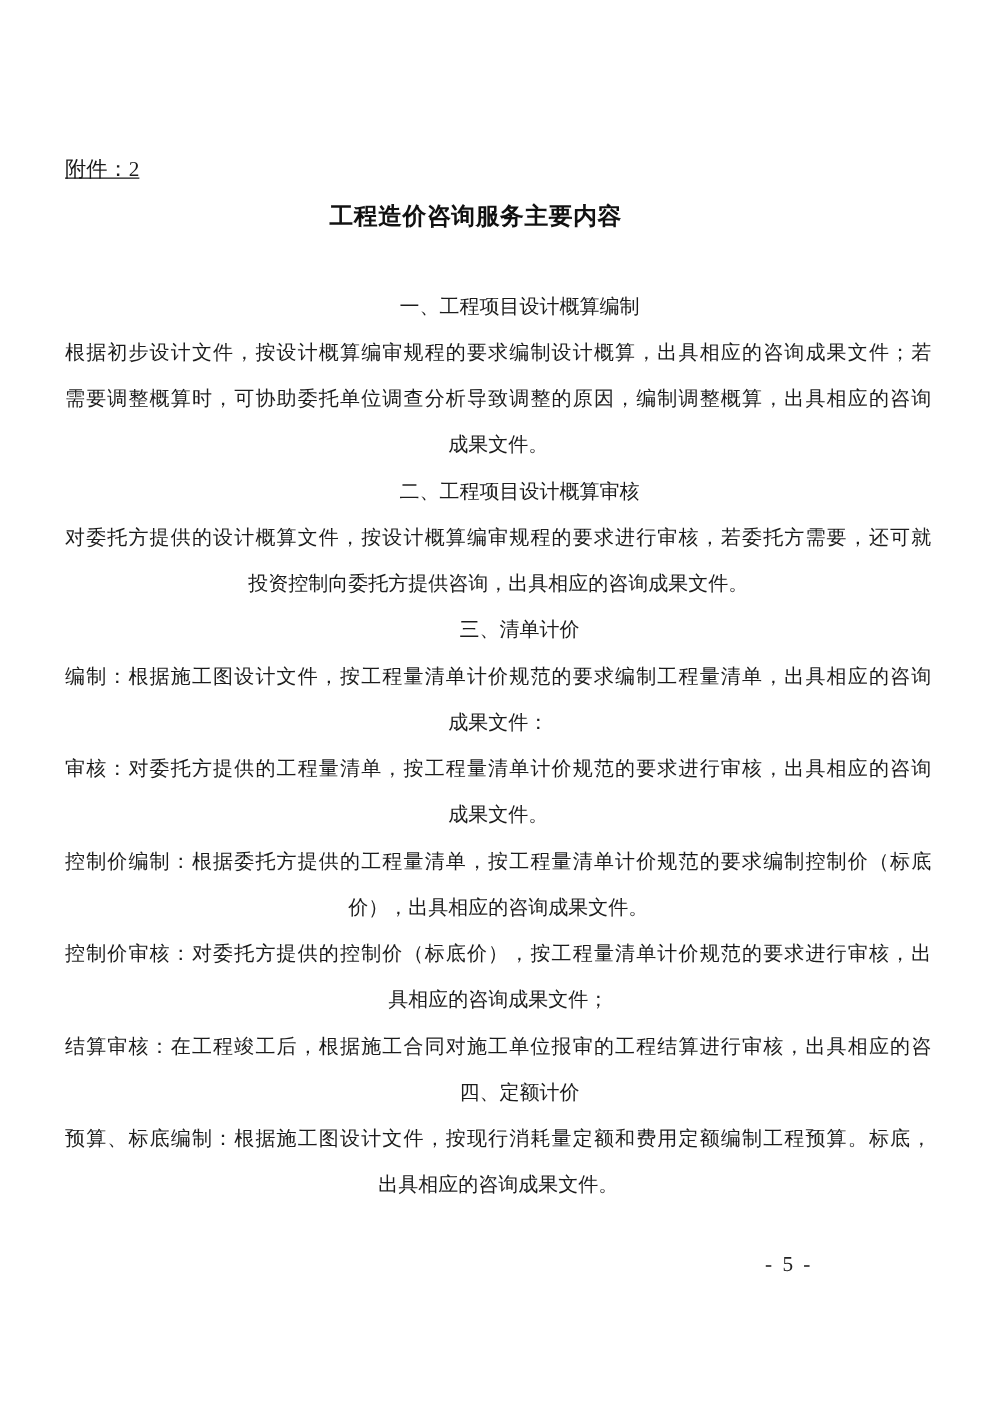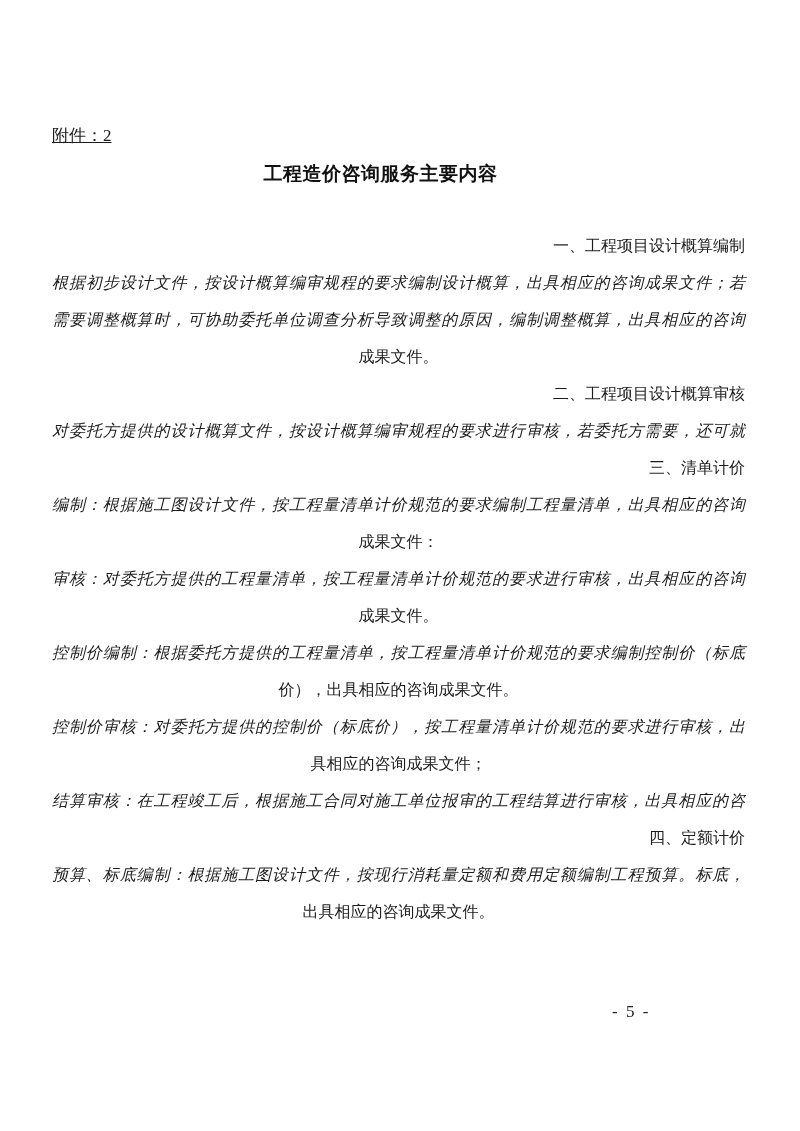--- a/index.html
+++ b/index.html
@@ -46,29 +46,28 @@
     font-size: 16px;
     line-height: 37px;
     height: 37px;
     white-space: normal;
     color: #1c1c1c;
   }
   
   .line.j {
     text-align: justify;
     text-align-last: justify;
-    font-style: italic;
   }
   
   .line.last {
     text-align: center;
   }
   .line.heading {
     text-indent: 34px;
-    text-align: right;
+    text-align: center;
     font-family: Liberation Serif, serif;
   }
   .pagenum {
     position: absolute;
     top: 1001px;
     left: 612px;
     font-size: 17px;
     line-height: 22px;
     letter-spacing: 2px;
     color: #222222;
@@ -81,20 +80,21 @@
   <div class="content">
     <div class="attachment">附件：2</div>
     <h1 class="title">工程造价咨询服务主要内容</h1>
     <div class="doc-body" id="doc-body">
         <div class="line heading">一、工程项目设计概算编制</div>
         <div class="line j">根据初步设计文件，按设计概算编审规程的要求编制设计概算，出具相应的咨询成果文件；若</div>
         <div class="line j">需要调整概算时，可协助委托单位调查分析导致调整的原因，编制调整概算，出具相应的咨询</div>
         <div class="line last">成果文件。</div>
         <div class="line heading">二、工程项目设计概算审核</div>
         <div class="line j">对委托方提供的设计概算文件，按设计概算编审规程的要求进行审核，若委托方需要，还可就</div>
+        <div class="line last">投资控制向委托方提供咨询，出具相应的咨询成果文件。</div>
         <div class="line heading">三、清单计价</div>
         <div class="line j">编制：根据施工图设计文件，按工程量清单计价规范的要求编制工程量清单，出具相应的咨询</div>
         <div class="line last">成果文件：</div>
         <div class="line j">审核：对委托方提供的工程量清单，按工程量清单计价规范的要求进行审核，出具相应的咨询</div>
         <div class="line last">成果文件。</div>
         <div class="line j">控制价编制：根据委托方提供的工程量清单，按工程量清单计价规范的要求编制控制价（标底</div>
         <div class="line last">价），出具相应的咨询成果文件。</div>
         <div class="line j">控制价审核：对委托方提供的控制价（标底价），按工程量清单计价规范的要求进行审核，出</div>
         <div class="line last">具相应的咨询成果文件；</div>
         <div class="line j">结算审核：在工程竣工后，根据施工合同对施工单位报审的工程结算进行审核，出具相应的咨</div>

